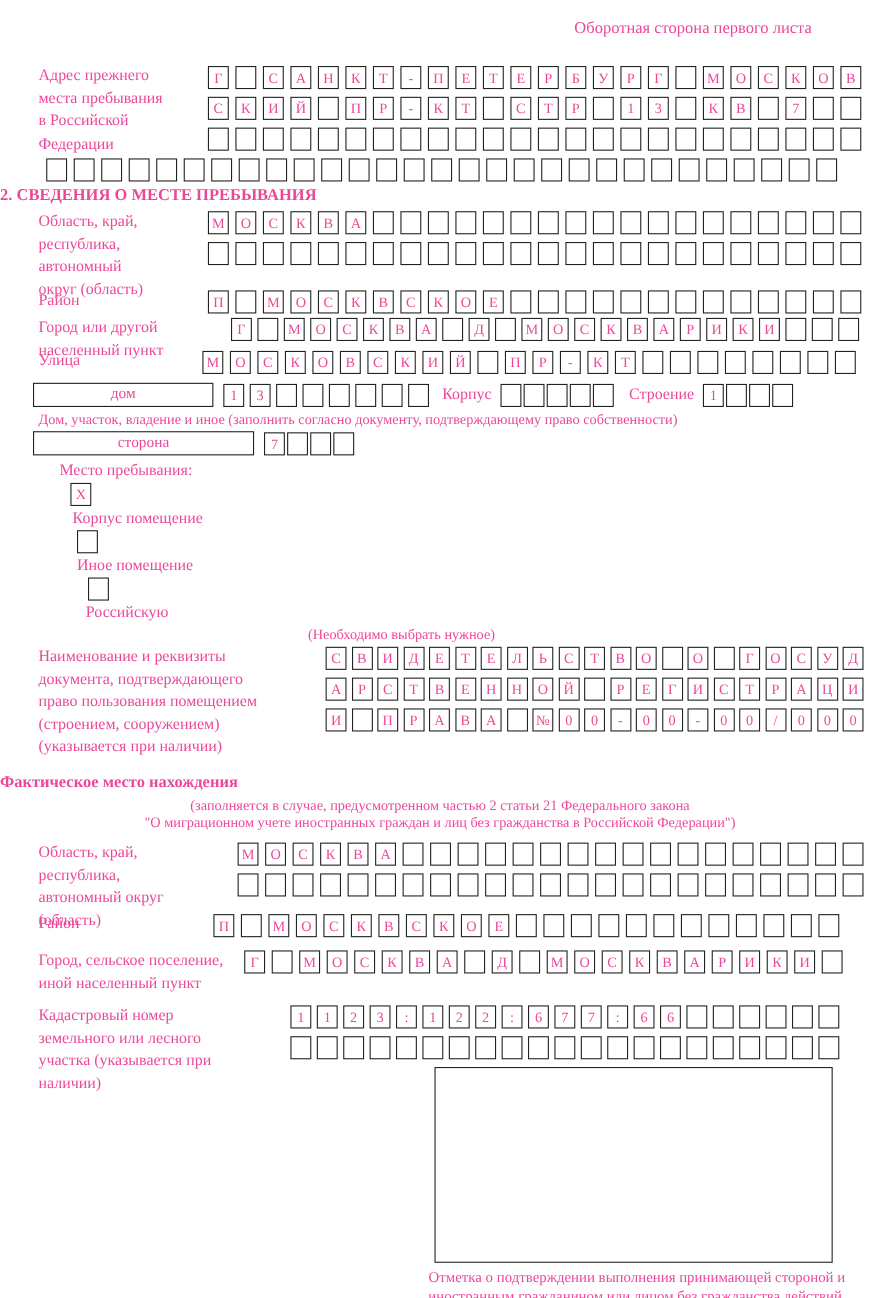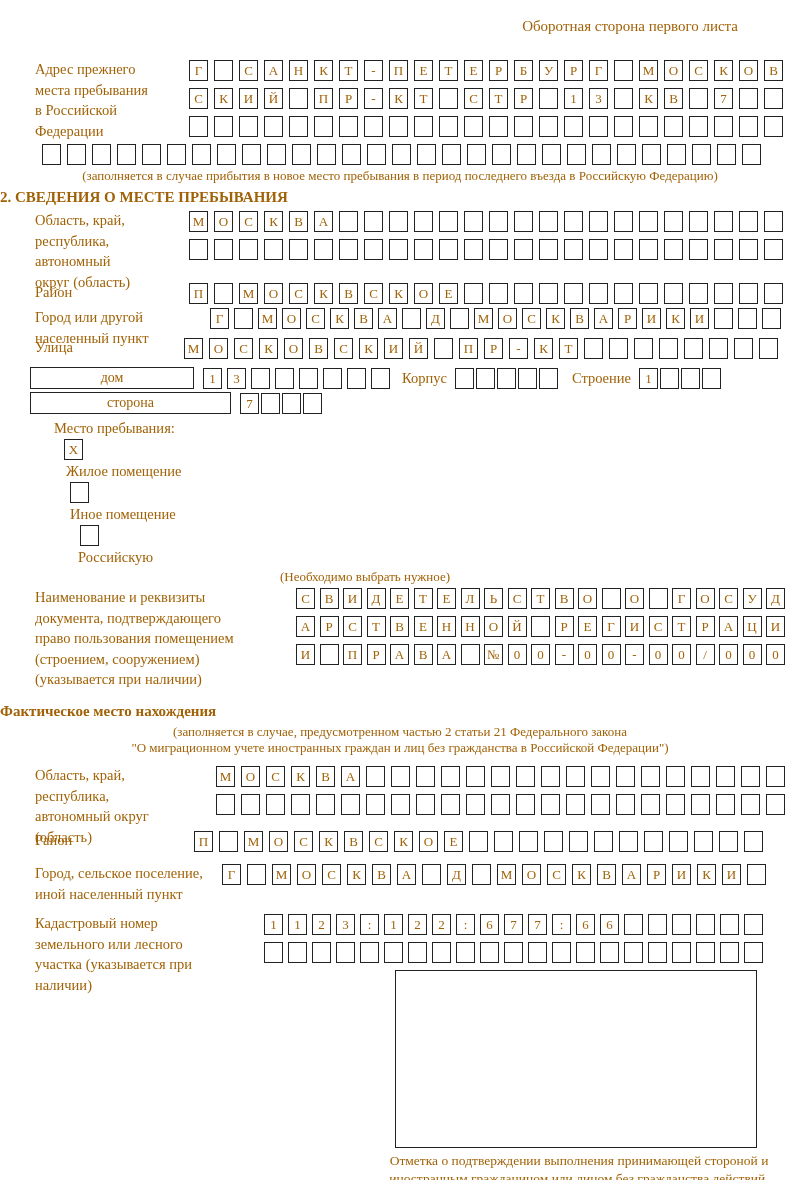--- a/index.html
+++ b/index.html
@@ -1,17 +1,17 @@
 <!DOCTYPE html>
 <html><head>
 <meta charset="utf-8">
 <style>
   html,body{margin:0;padding:0;background:#ffffff;}
   .page{position:relative;width:800px;height:1180px;background:#fff;overflow:hidden;
-        font-family:"Liberation Serif","DejaVu Serif",serif;color:#a16207;}
+        font-family:"Liberation Serif","DejaVu Serif",serif;color:#ec4899;}
   .top-title{padding:18px 62px 0 0;text-align:right;font-size:15px;}
   .rel{position:relative;padding-left:34px;}
   .flabel{position:absolute;left:35px;top:-1px;font-size:14.5px;line-height:20.5px;}
   .cells{display:flex;gap:6px;}
   .cell{flex:0 0 auto;width:17px;height:19px;border:1.5px solid #222;
         font-size:13px;line-height:19px;text-align:center;background:#fff;}
   .mt7{margin-top:7px;}
   .ml8{margin-left:8px;}   .ml150{margin-left:150px;} .ml155{margin-left:155px;}
   .ml160{margin-left:160px;} .ml176{margin-left:176px;} .ml182{margin-left:182px;}
   .ml188{margin-left:188px;} .ml230{margin-left:230px;} .ml262{margin-left:262px;}
@@ -140,21 +140,20 @@
         <span class="cell"></span>
         <span class="cell"></span>
         <span class="cell"></span>
         <span class="cell"></span>
         <span class="cell"></span>
         <span class="cell"></span>
         <span class="cell"></span>
         <span class="cell"></span>
       </div>
   </section>
-  <div class="caption center" style="margin-top:3px;">(заполняется в случае прибытия в новое место пребывания в период последнего въезда в Российскую Федерацию)</div>
 
   <h2 class="sec-title" style="margin-top:5px;">2. СВЕДЕНИЯ О МЕСТЕ ПРЕБЫВАНИЯ</h2>
 
   <section class="rel" style="margin-top:5px;">
     <div class="flabel w112">Область, край, республика, автономный округ (область)</div>
     <div class="cells ml155">
         <span class="cell">М</span>
         <span class="cell">О</span>
         <span class="cell">С</span>
         <span class="cell">К</span>
@@ -318,35 +317,36 @@
         <span class="cell"></span>
       </div>
     <div class="inl" style="margin:0 8px 0 14px;">Строение</div>
     <div class="cells g2" style="margin-top:1px;">
         <span class="cell">1</span>
         <span class="cell"></span>
         <span class="cell"></span>
         <span class="cell"></span>
       </div>
   </div>
+  <div class="caption left35" style="margin-top:3px;">Дом, участок, владение и иное (заполнить согласно документу, подтверждающему право собственности)</div>
 
   <div class="hflex" style="margin-top:3px;margin-left:30px;">
     <div class="wide-box" style="width:199px;">сторона</div>
     <div class="cells g2" style="margin-left:9px;margin-top:1px;">
         <span class="cell">7</span>
         <span class="cell"></span>
         <span class="cell"></span>
         <span class="cell"></span>
       </div>
   </div>
 
   <div class="hflex" style="margin-top:3px;margin-left:54px;flex-direction:column;">
     <span class="inl">Место пребывания:</span>
     <span class="cell" style="margin-left:10px;">X</span>
-    <span class="inl" style="margin-left:12px;">Жилое помещение</span>
+    <span class="inl" style="margin-left:12px;">Корпус помещение</span>
     <span class="cell" style="margin-left:16px;"></span>
     <span class="inl" style="margin-left:16px;">Иное помещение</span>
     <span class="cell" style="margin-left:26px;"></span>
     <span class="inl" style="margin-left:24px;">Российскую</span>
   </div>
   <div class="caption" style="margin-left:230px;width:270px;text-align:center;margin-top:1px;">(Необходимо выбрать нужное)</div>
 
   <section class="rel" style="margin-top:3px;">
     <div class="flabel w215">Наименование и реквизиты документа, подтверждающего право пользования помещением (строением, сооружением) (указывается при наличии)</div>
     <div class="cells ml262 g45">

